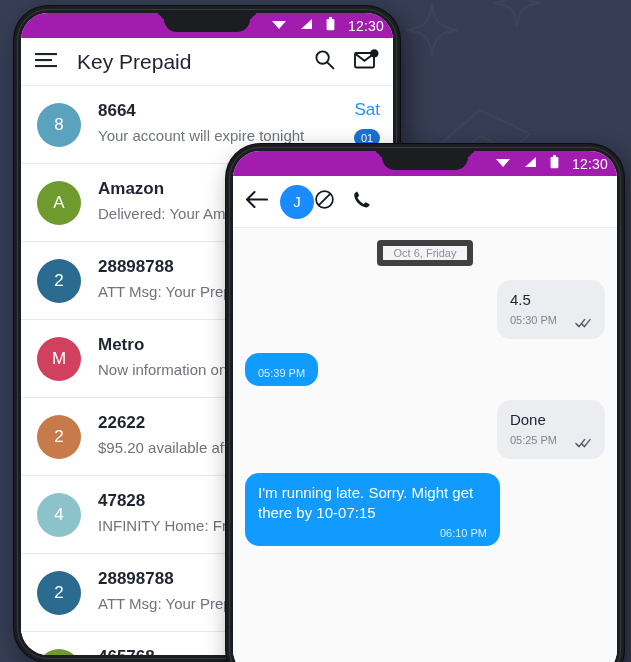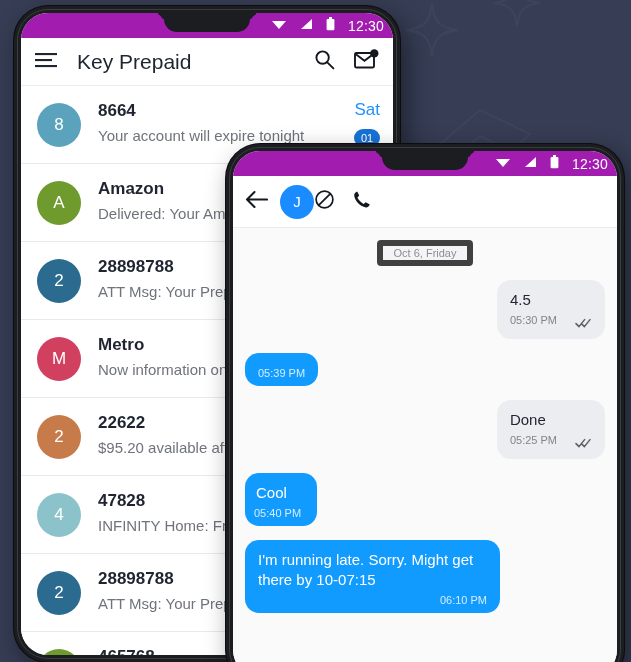--- a/index.html
+++ b/index.html
@@ -465,28 +465,20 @@
               <span class="bubble-time">05:25 PM</span>
               <span class="ticks">
                 <svg width="17" height="10" viewBox="0 0 17 10">
                     <path d="M1 5.6 L4 8.6 L9.6 1.6 M6.4 5.6 L9.4 8.6 L15 1.6" fill="none" stroke="#5c6069" stroke-width="1.5" stroke-linecap="round" stroke-linejoin="round"></path>
                   </svg>
               </span>
             </span>
           </div>
         </div>
 
-        <div class="bubble-row out">
-          <div class="bubble out b-cool">
-            <span class="bubble-text" style="display: block;">Cool</span>
-            <span class="bubble-foot" style="display: flex;">
-              <span class="bubble-time">05:40 PM</span>
-            </span>
-          </div>
-        </div>
 
         <div class="bubble-row out">
           <div class="bubble out" style="max-width:255px">
             <span class="bubble-text" style="display: block;">I'm running late. Sorry. Might get there by 10-07:15</span>
             <span class="bubble-foot" style="display: flex;">
               <span class="bubble-time">06:10 PM</span>
             </span>
           </div>
         </div>
 

